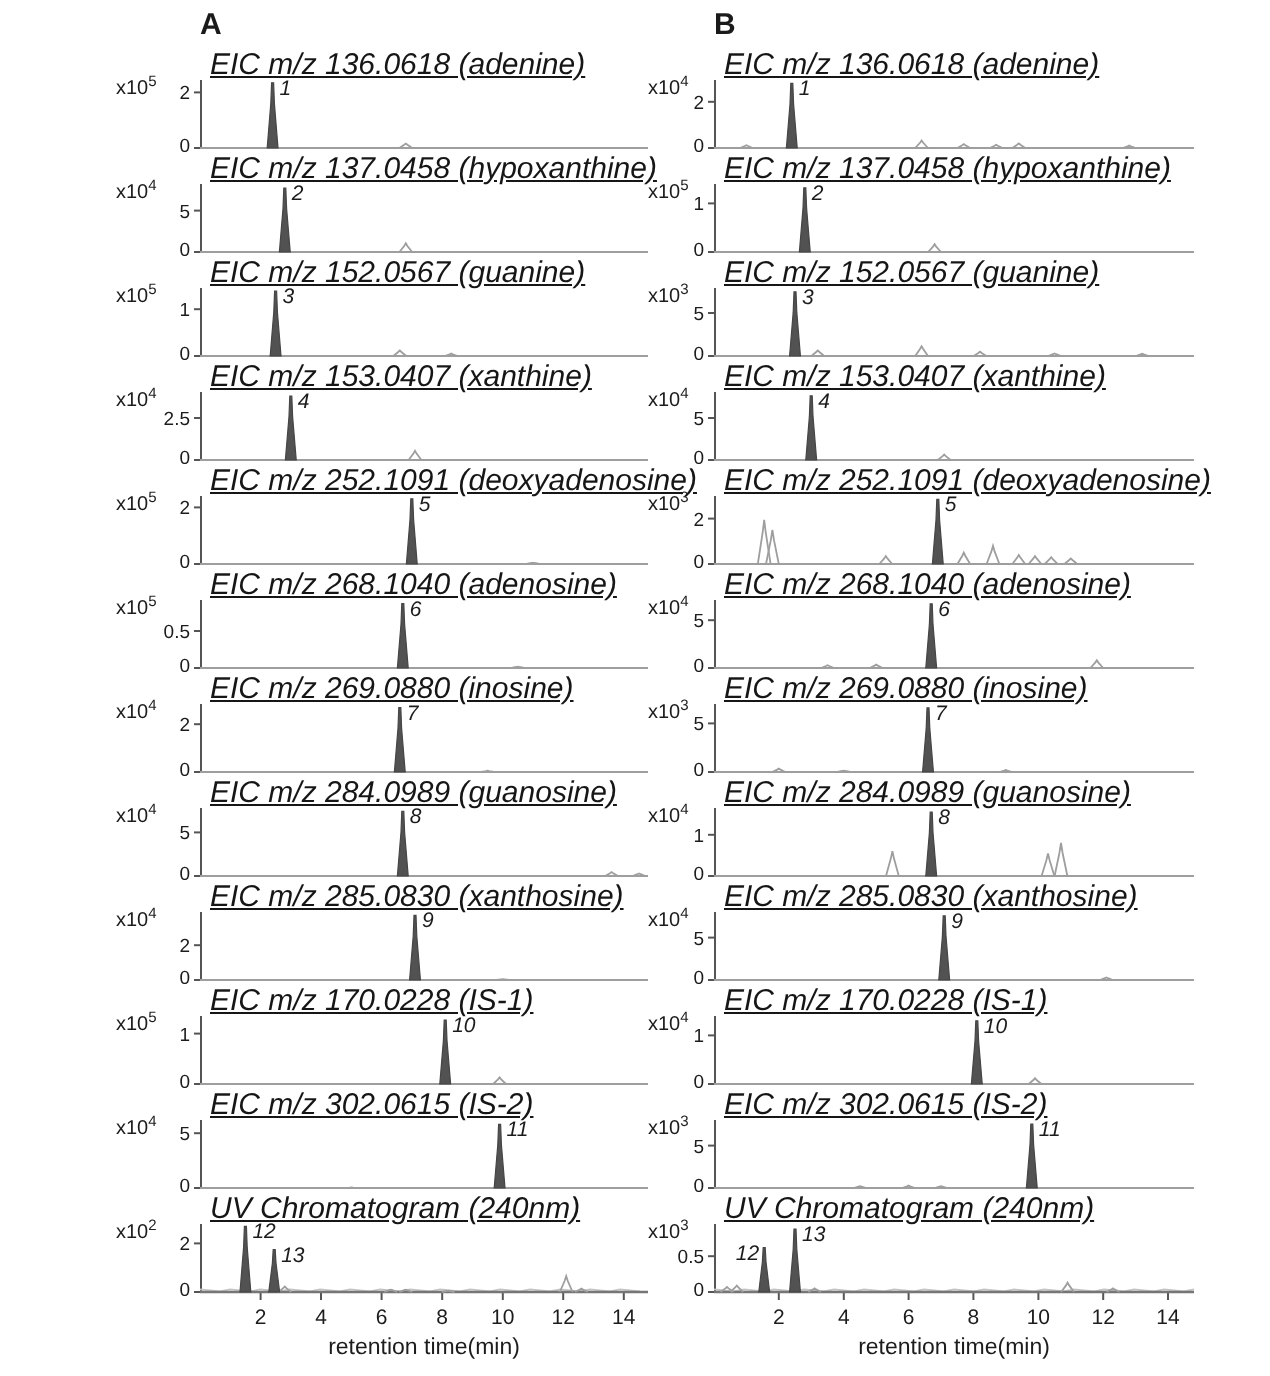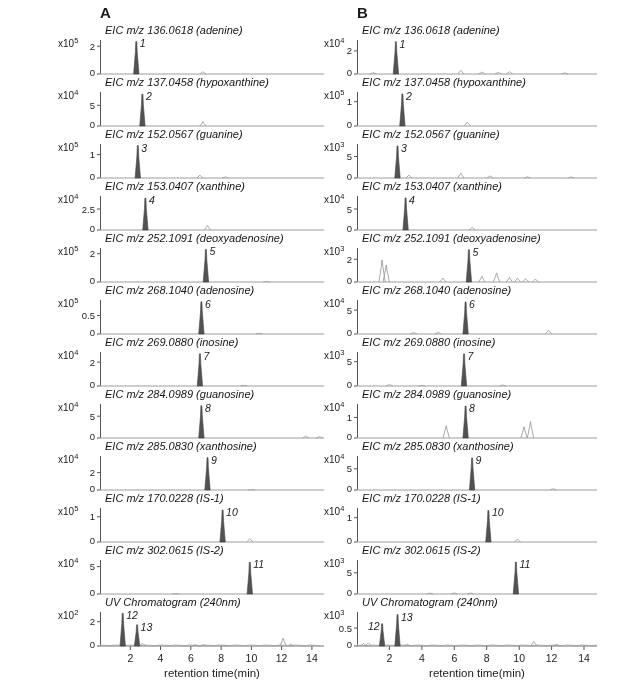--- a/index.html
+++ b/index.html
@@ -2,22 +2,22 @@
 <html><head>
 <meta charset="utf-8">
 <style>
   html,body{margin:0;padding:0;background:#ffffff;}
   body{width:635px;height:688px;overflow:hidden;
        font-family:"Liberation Sans","DejaVu Sans",sans-serif;color:#141414;}
   .figure{position:relative;width:635px;height:688px;background:#fff;}
   .col{position:absolute;top:4px;}
   .colhead{font-weight:bold;font-size:15px;height:20px;line-height:18px;color:#1a1a1a;}
   .panel{position:relative;height:52px;}
-  .ptitle{position:absolute;top:0;font-style:italic;font-size:11px;
-          letter-spacing:0px;white-space:nowrap;color:#161616;}
+  .ptitle{position:absolute;top:0;font-style:italic;font-size:15px;
+          letter-spacing:0px;white-space:nowrap;color:#161616;text-decoration:underline;}
   .panel svg{position:absolute;left:0;top:13px;display:block;}
   .xaxis svg{display:block;margin-top:-2px;}
   text{fill:#1c1c1c;}
   .yscale{font-size:10px;}
   .ytick{font-size:9.5px;}
   .peaknum{font-size:10.5px;font-style:italic;}
   .xticklab{font-size:10.5px;}
   .xtitle{font-size:11.5px;}
 </style>
 </head>

